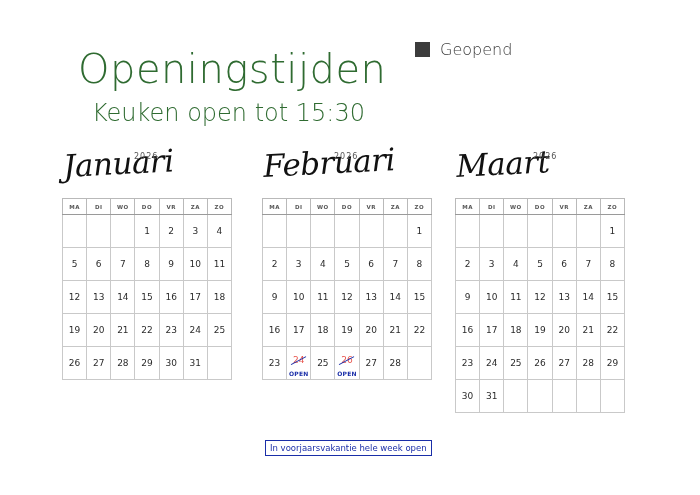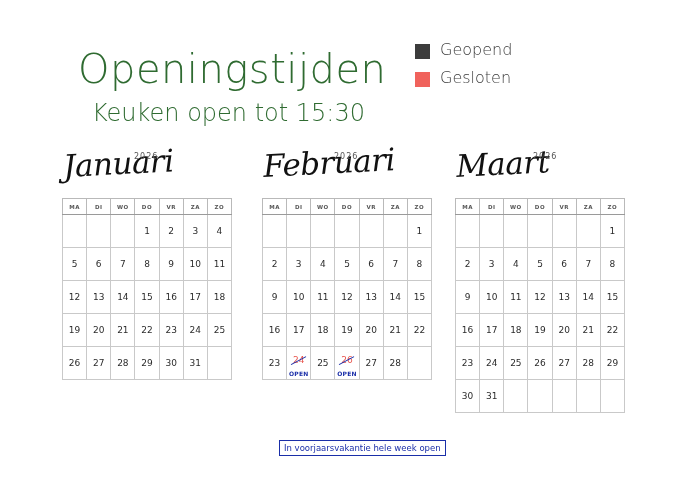--- a/index.html
+++ b/index.html
@@ -48,21 +48,21 @@
 
   
   .legend {
     position: absolute;
     left: 415px;
     top: 40px;
     width: 180px;
   }
   .legend-row {
     display: flex;
-    align-items: flex-end;
+    align-items: center;
     margin-bottom: 9px;
   }
   .legend-swatch {
     width: 15px;
     height: 15px;
     margin-right: 10px;
     flex: 0 0 auto;
   }
   .legend-label {
     font-family: "DejaVu Sans", sans-serif;
@@ -184,39 +184,34 @@
   .footnote {
     position: absolute;
     left: 265px;
     top: 440px;
     font-family: "DejaVu Sans", sans-serif;
     font-size: 8.5px;
     color: #1a2ea8;
     border: 1px solid #1a2ea8;
     padding: 2px 4px;
     white-space: nowrap;
-    margin-left: 14px;
   }
 </style>
 </head>
 <body>
 
 <div class="header">
   <div class="title">Openingstijden</div>
   <div class="subtitle">Keuken open tot 15:30</div>
 </div>
 
 <div class="legend">
   <div class="legend-row">
     <span class="legend-swatch" style="background:#3c3c3c"></span>
     <span class="legend-label">Geopend</span>
-  </div>
-  <div class="legend-row">
-    <span class="legend-swatch" style="background:#f0625c"></span>
-    <span class="legend-label">Gesloten</span>
   </div>
 </div>
 
 <div class="months">
 
   <div class="month month-1">
     <div class="month-head">
       <div class="month-name">Januari</div>
       <div class="month-year">2026</div>
     </div>

